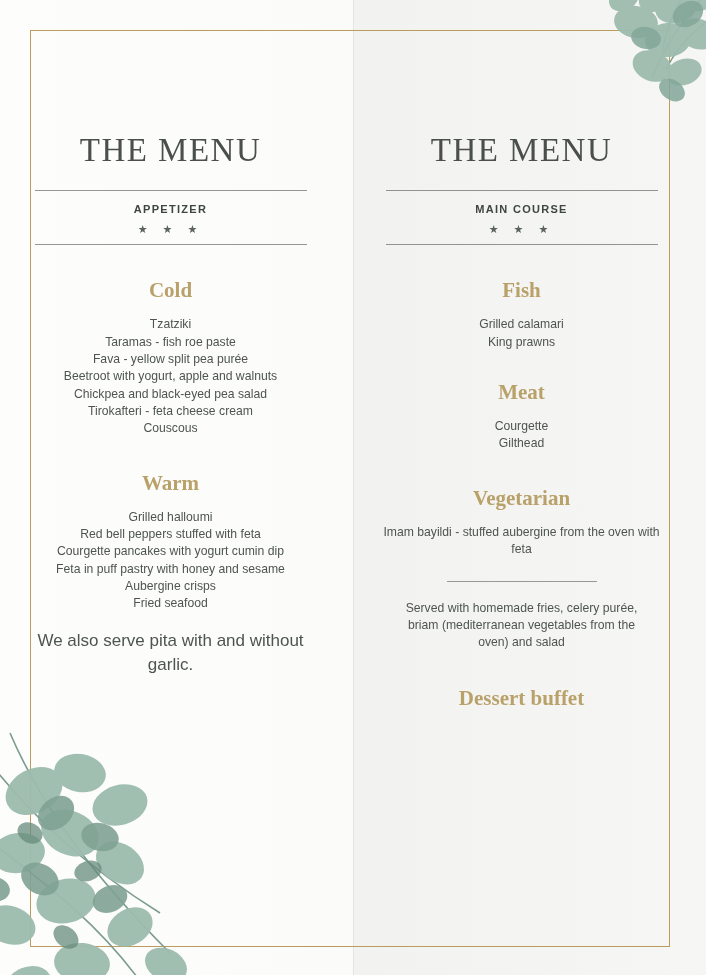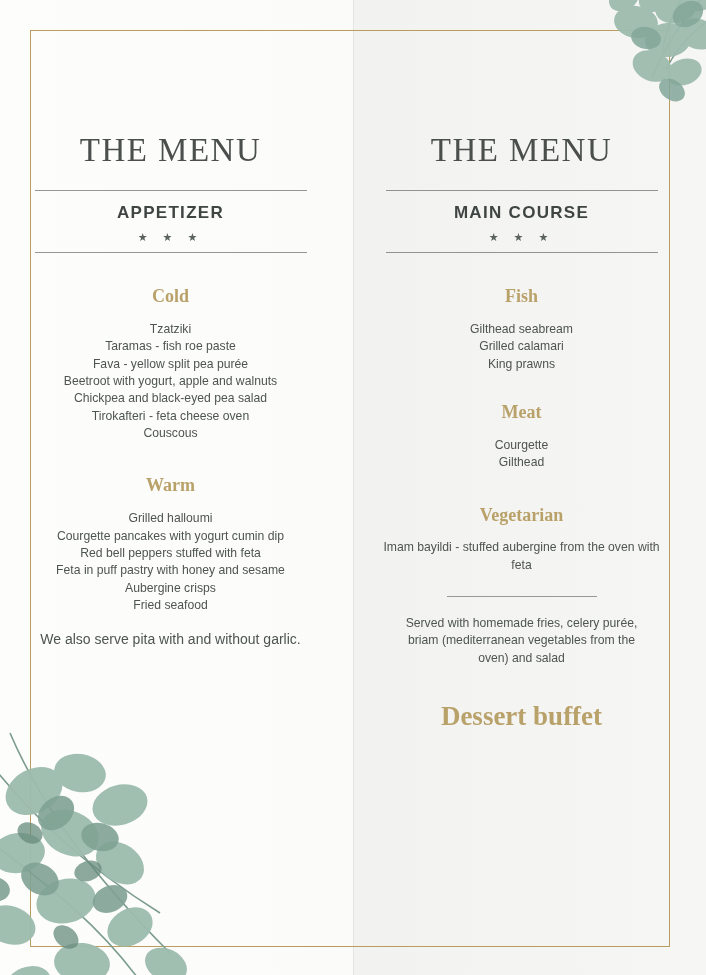--- a/index.html
+++ b/index.html
@@ -74,54 +74,54 @@
 
   .rule {
     height: 1px;
     background: #3f4442;
     opacity: 0.55;
     margin: 0 auto;
     width: 272px;
   }
 
   .section-label {
-    font-size: 17px;
+    font-size: 11px;
     font-weight: bold;
     letter-spacing: 1.3px;
     color: #3e4543;
     margin: 12px 0 9px 0;
   }
 
   .stars {
     color: #5b6360;
     font-size: 11px;
     letter-spacing: 6px;
     margin-bottom: 9px;
     line-height: 1;
   }
 
   .course {
     font-family: "Liberation Serif", serif;
     font-weight: bold;
     color: #b9a16a;
-    font-size: 18px;
+    font-size: 21px;
     margin: 34px 0 14px 0;
     line-height: 1.1;
   }
   .course.small-gap { margin-top: 30px; }
 
   .items {
     font-size: 12.2px;
     color: #4e5452;
     line-height: 1.42;
   }
   .items .item { margin: 0; padding: 0; }
 
   .note {
-    font-size: 14px;
+    font-size: 17px;
     color: #4e5452;
     margin-top: 16px;
     line-height: 1.42;
   }
 
   .short-rule {
     width: 150px;
     height: 1px;
     background: #6c7370;
     opacity: 0.7;
@@ -132,21 +132,21 @@
     font-size: 12.2px;
     color: #4e5452;
     line-height: 1.42;
     padding: 0 16px;
   }
 
   .dessert {
     font-family: "Liberation Serif", serif;
     font-weight: bold;
     color: #b9a16a;
-    font-size: 27px;
+    font-size: 21px;
     margin-top: 34px;
   }
 
   
   .deco {
     position: absolute;
     pointer-events: none;
   }
   .deco-top-right {
     right: -10px;
@@ -178,49 +178,48 @@
         <div class="stars">★ ★ ★</div>
         <div class="rule"></div>
 
         <h2 class="course">Cold</h2>
         <div class="items">
           <p class="item">Tzatziki</p>
           <p class="item">Taramas - fish roe paste</p>
           <p class="item">Fava - yellow split pea purée</p>
           <p class="item">Beetroot with yogurt, apple and walnuts</p>
           <p class="item">Chickpea and black-eyed pea salad</p>
-          <p class="item">Tirokafteri - feta cheese oven</p>
+          <p class="item">Tirokafteri - feta cheese cream</p>
           <p class="item">Couscous</p>
         </div>
 
         <h2 class="course">Warm</h2>
         <div class="items">
           <p class="item">Grilled halloumi</p>
+          <p class="item">Red bell peppers stuffed with feta</p>
           <p class="item">Courgette pancakes with yogurt cumin dip</p>
-          <p class="item">Red bell peppers stuffed with feta</p>
           <p class="item">Feta in puff pastry with honey and sesame</p>
           <p class="item">Aubergine crisps</p>
           <p class="item">Fried seafood</p>
         </div>
 
         <p class="note">We also serve pita with and without garlic.</p>
       </div>
     </div>
 
     <div class="col col-right">
       <div class="col-inner">
         <h1 class="menu-title">THE MENU</h1>
         <div class="rule"></div>
         <div class="section-label">MAIN COURSE</div>
         <div class="stars">★ ★ ★</div>
         <div class="rule"></div>
 
         <h2 class="course">Fish</h2>
         <div class="items">
-          <p class="item">Gilthead seabream</p>
           <p class="item">Grilled calamari</p>
           <p class="item">King prawns</p>
         </div>
 
         <h2 class="course small-gap">Meat</h2>
         <div class="items">
           <p class="item">Courgette</p>
           <p class="item">Gilthead</p>
         </div>
 

